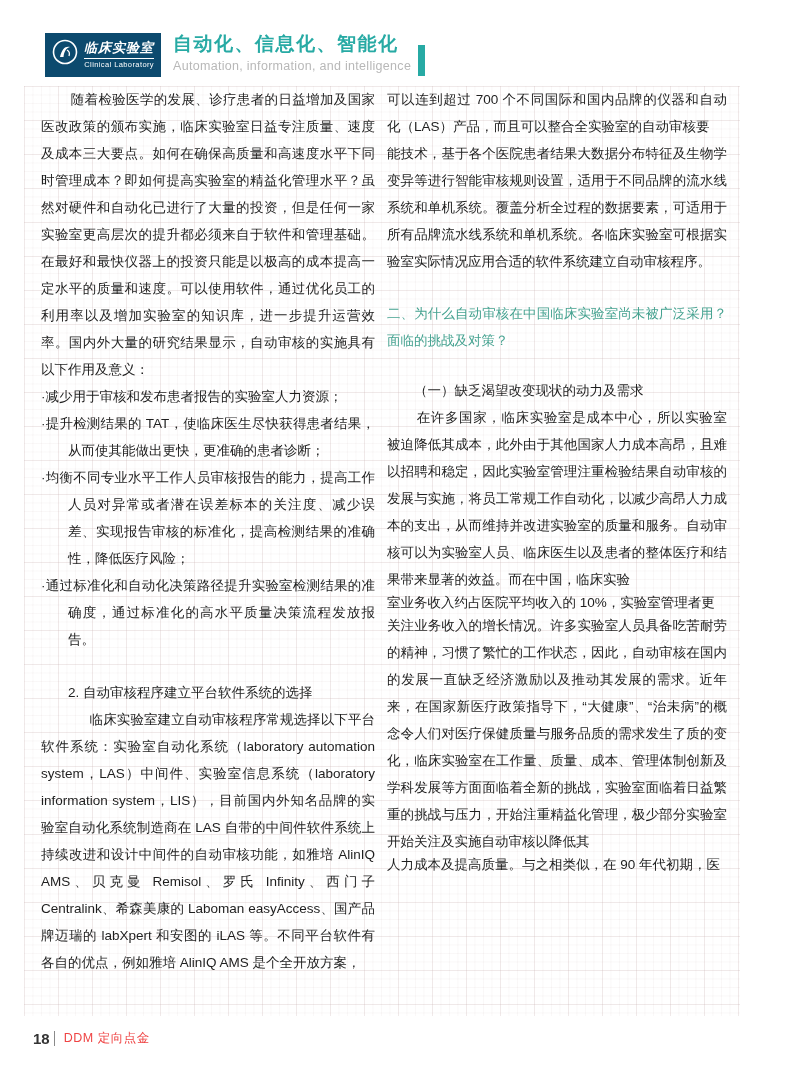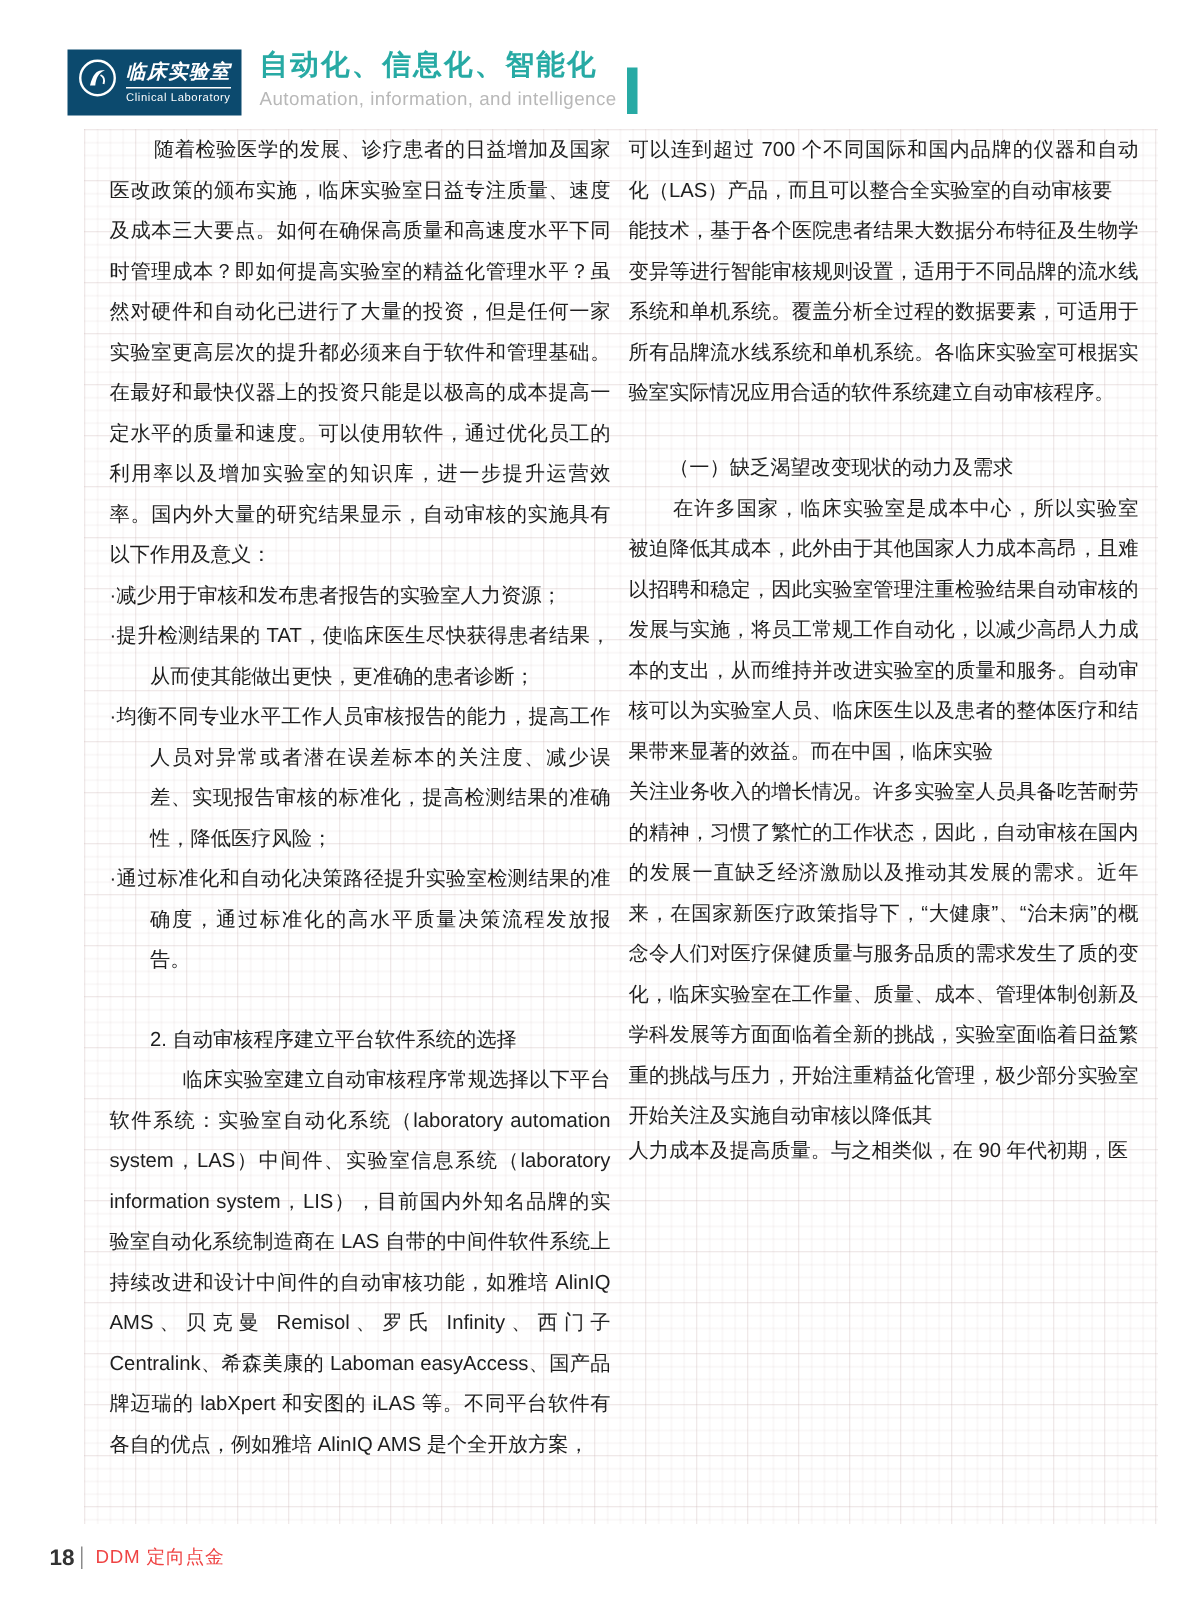--- a/index.html
+++ b/index.html
@@ -11,28 +11,28 @@
   
   .header{position:absolute;left:45px;top:33px;display:flex;align-items:flex-start;}
   .logo-box{
     width:116px;height:44px;background:#0c4a6e;color:#fff;
     display:flex;align-items:center;gap:4px;padding:0 5px;box-sizing:border-box;
   }
   .logo-emblem{flex:0 0 auto;}
   .logo-text{display:flex;flex-direction:column;line-height:1.1;}
   .logo-cn{font-size:13px;font-weight:bold;font-style:italic;letter-spacing:1px;
     border-bottom:1px solid #ffffff;padding-bottom:2px;white-space:nowrap;}
-  .logo-en{font-size:7.5px;letter-spacing:.4px;padding-top:2px;white-space:nowrap;}
+  .logo-en{font-size:7.5px;letter-spacing:.4px;padding-top:2px;white-space:nowrap;text-align:right;}
   .title-block{margin-left:12px;display:flex;flex-direction:column;}
   .header-title{font-size:19px;font-weight:bold;color:#27aaa4;letter-spacing:1.5px;line-height:1.2;}
   .header-subtitle{font-size:12.5px;color:#b8b8b8;letter-spacing:.3px;margin-top:3px;}
   .header-bar{width:7px;height:31px;background:#27aaa4;margin-left:7px;align-self:flex-end;margin-bottom:1px;}
   
   .content{
-    position:absolute;left:56px;top:86px;width:716px;height:930px;
+    position:absolute;left:24px;top:86px;width:716px;height:930px;
     background-image:
       linear-gradient(to right, rgba(200,175,175,0.20) 1px, transparent 1px),
       linear-gradient(to bottom, rgba(200,175,175,0.20) 1px, transparent 1px),
       linear-gradient(to right, rgba(205,185,185,0.10) 1px, transparent 1px),
       linear-gradient(to bottom, rgba(205,185,185,0.10) 1px, transparent 1px);
     background-size:34px 34px,34px 34px,8.5px 8.5px,8.5px 8.5px;
   }
   .cols{display:flex;margin-left:17px;}
   .col{font-size:13.5px;line-height:27px;text-align:justify;}
   .col-left{width:334px;}
@@ -82,22 +82,24 @@
       <p class="bullet">·减少用于审核和发布患者报告的实验室人力资源；</p>
       <p class="bullet">·提升检测结果的 TAT，使临床医生尽快获得患者结果，从而使其能做出更快，更准确的患者诊断；</p>
       <p class="bullet">·均衡不同专业水平工作人员审核报告的能力，提高工作人员对异常或者潜在误差标本的关注度、减少误差、实现报告审核的标准化，提高检测结果的准确性，降低医疗风险；</p>
       <p class="bullet">·通过标准化和自动化决策路径提升实验室检测结果的准确度，通过标准化的高水平质量决策流程发放报告。</p>
       <p class="subheading">2. 自动审核程序建立平台软件系统的选择</p>
       <p class="indent35">临床实验室建立自动审核程序常规选择以下平台软件系统：实验室自动化系统（laboratory automation system，LAS）中间件、实验室信息系统（laboratory information system，LIS），目前国内外知名品牌的实验室自动化系统制造商在 LAS 自带的中间件软件系统上持续改进和设计中间件的自动审核功能，如雅培 AlinIQ AMS、贝克曼 Remisol、罗氏 Infinity、西门子 Centralink、希森美康的 Laboman easyAccess、国产品牌迈瑞的 labXpert 和安图的 iLAS 等。不同平台软件有各自的优点，例如雅培 AlinIQ AMS 是个全开放方案，</p>
     </div>
     <div class="col col-right">
       <p>可以连到超过 700 个不同国际和国内品牌的仪器和自动化（LAS）产品，而且可以整合全实验室的自动审核要</p>
       <p>能技术，基于各个医院患者结果大数据分布特征及生物学变异等进行智能审核规则设置，适用于不同品牌的流水线系统和单机系统。覆盖分析全过程的数据要素，可适用于所有品牌流水线系统和单机系统。各临床实验室可根据实验室实际情况应用合适的软件系统建立自动审核程序。</p>
+      <p class="section-heading">二、为什么自动审核在中国临床实验室尚未被广泛采用？面临的挑战及对策？</p>
       <p class="sub-item">（一）缺乏渴望改变现状的动力及需求</p>
       <p class="indent2">在许多国家，临床实验室是成本中心，所以实验室被迫降低其成本，此外由于其他国家人力成本高昂，且难以招聘和稳定，因此实验室管理注重检验结果自动审核的发展与实施，将员工常规工作自动化，以减少高昂人力成本的支出，从而维持并改进实验室的质量和服务。自动审核可以为实验室人员、临床医生以及患者的整体医疗和结果带来显著的效益。而在中国，临床实验</p>
+      <p class="tight">室业务收入约占医院平均收入的 10%，实验室管理者更</p>
       <p>关注业务收入的增长情况。许多实验室人员具备吃苦耐劳的精神，习惯了繁忙的工作状态，因此，自动审核在国内的发展一直缺乏经济激励以及推动其发展的需求。近年来，在国家新医疗政策指导下，“大健康”、“治未病”的概念令人们对医疗保健质量与服务品质的需求发生了质的变化，临床实验室在工作量、质量、成本、管理体制创新及学科发展等方面面临着全新的挑战，实验室面临着日益繁重的挑战与压力，开始注重精益化管理，极少部分实验室开始关注及实施自动审核以降低其</p>
       <p class="tight">人力成本及提高质量。与之相类似，在 90 年代初期，医</p>
     </div>
   </div>
 </div>
 
 <div class="footer">
   <span class="page-num">18</span>
   <span class="footer-divider"></span>
   <span class="footer-journal">DDM 定向点金</span>

